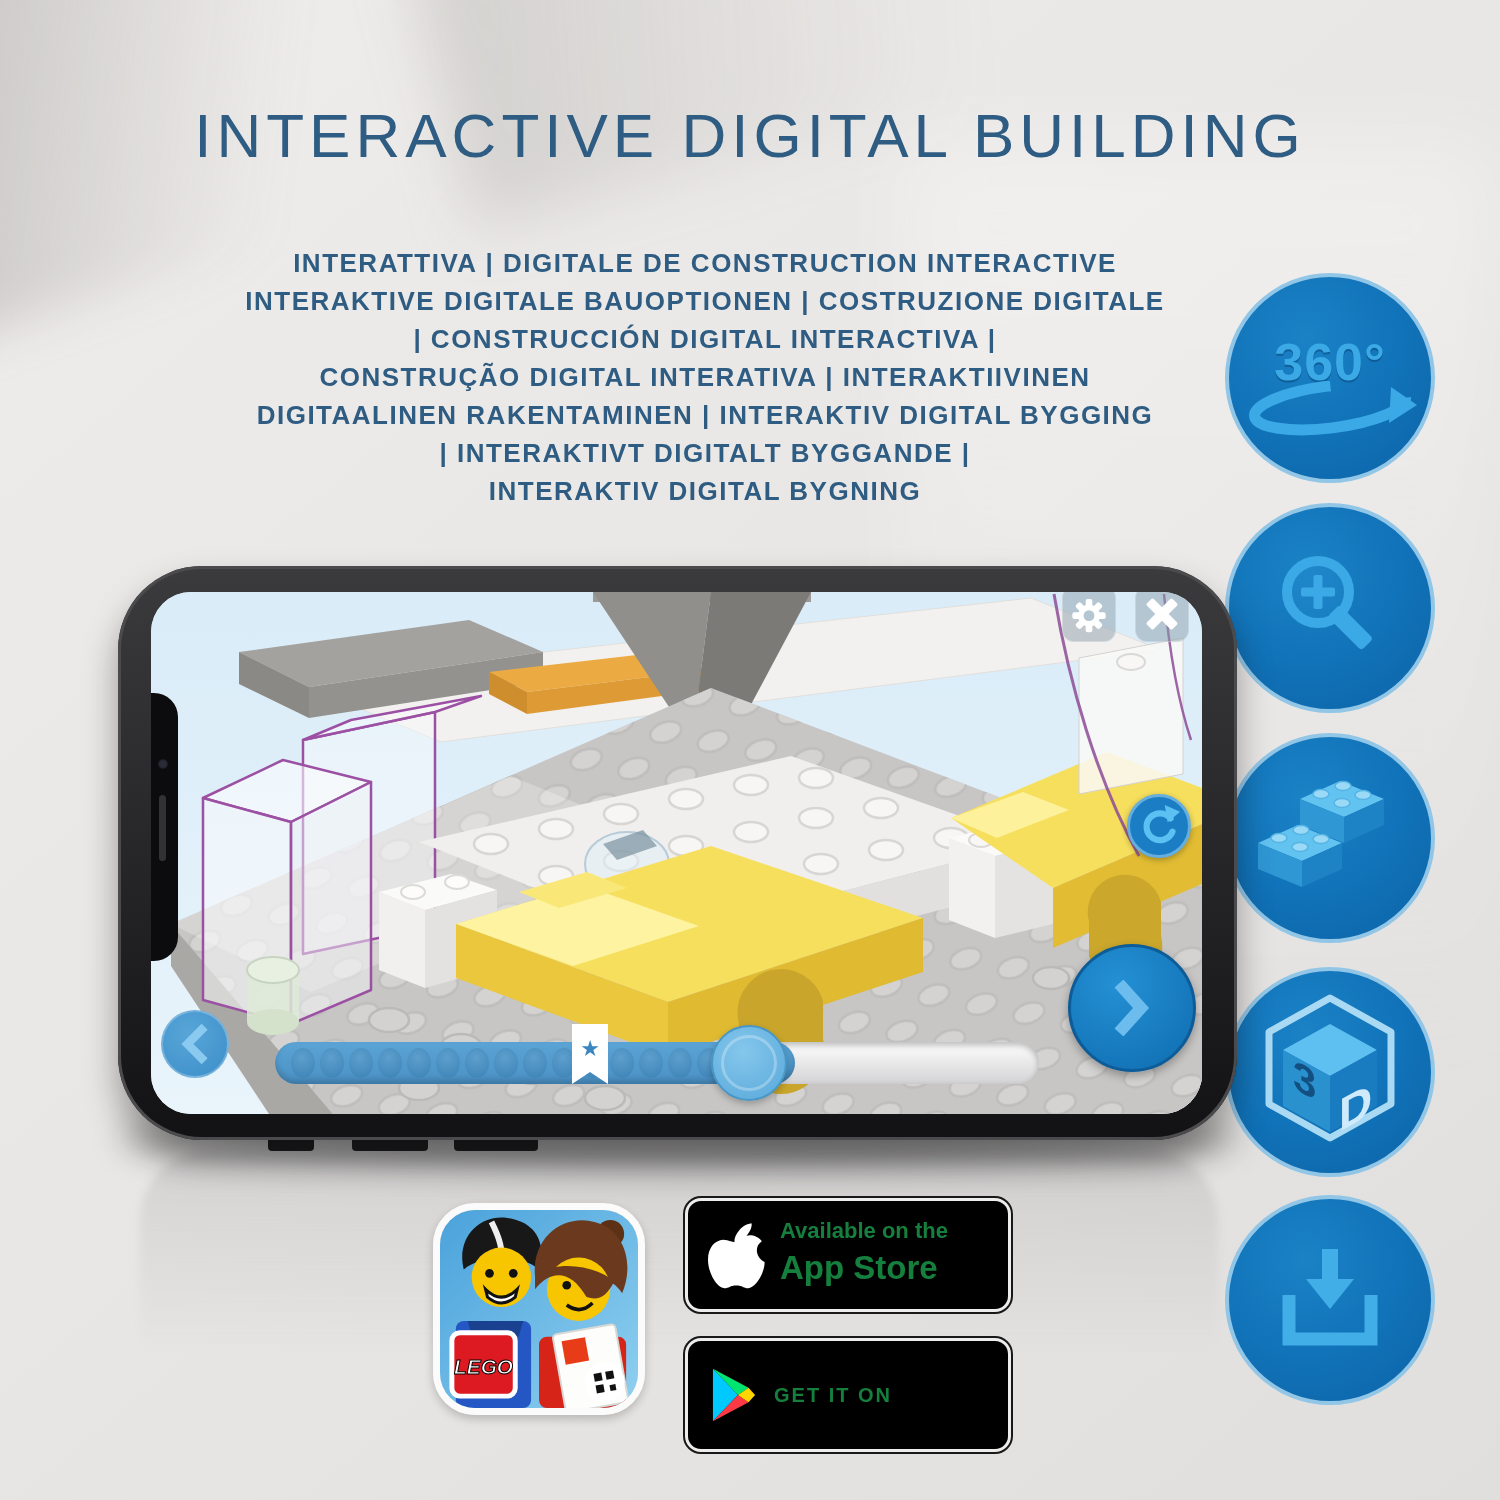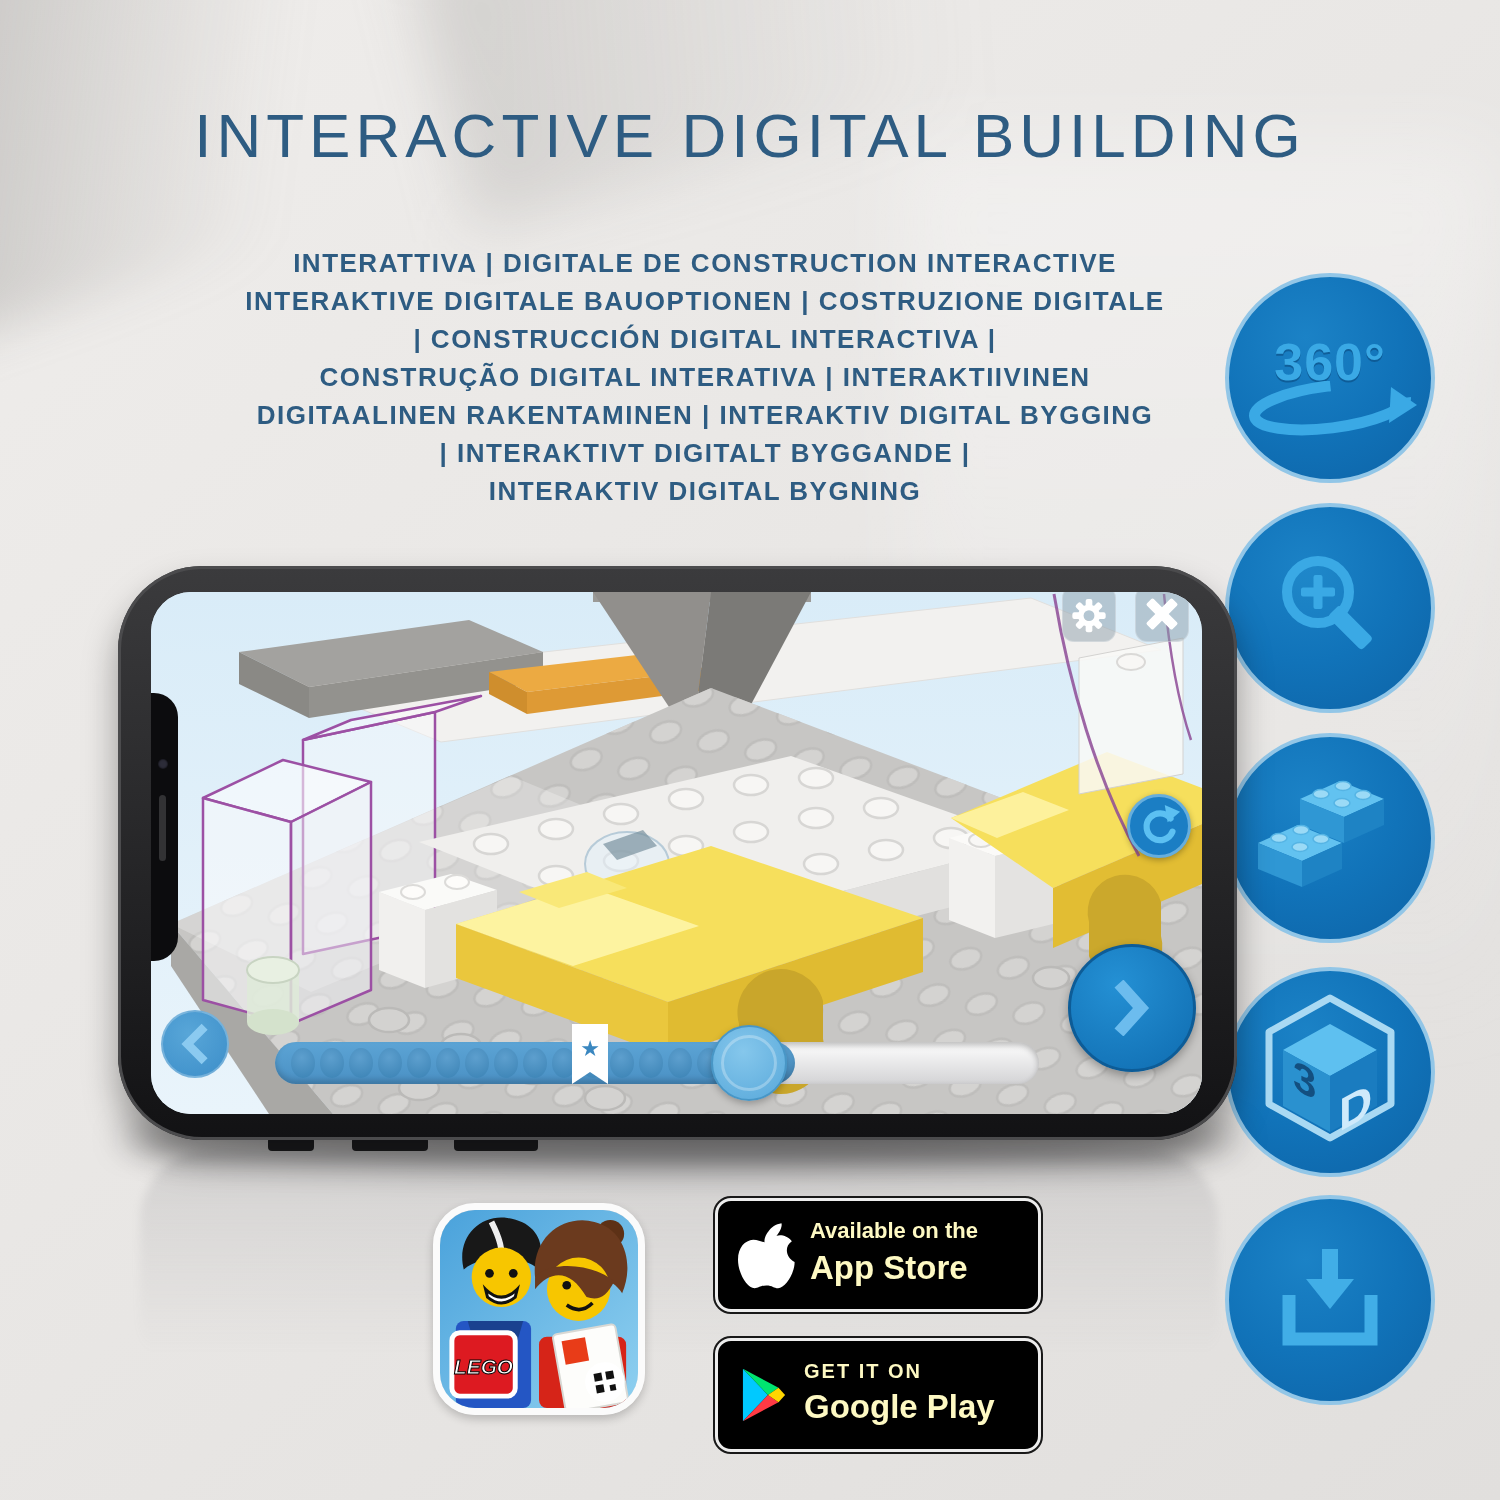--- a/index.html
+++ b/index.html
@@ -86,23 +86,23 @@
   .slider-handle{position:absolute;left:560px;top:433px;width:76px;height:76px;border-radius:50%;
     background:radial-gradient(circle at 42% 34%,#85c7ec,#58a8da);border:2px solid #4896c6;
     box-sizing:border-box;z-index:6;box-shadow:0 3px 7px rgba(0,0,0,.25);}
   .slider-handle::after{content:"";position:absolute;left:8px;top:8px;right:8px;bottom:8px;
     border-radius:50%;border:3px solid rgba(255,255,255,.28);}
 
   
   .app-icon{position:absolute;left:433px;top:1203px;width:212px;height:212px;border-radius:42px;
     border:7px solid #fbfbfb;box-sizing:border-box;overflow:hidden;z-index:6;
     box-shadow:0 4px 10px rgba(0,0,0,.2);}
-  .store-badge{position:absolute;left:715px;width:326px;height:114px;border-radius:16px;
+  .store-badge{position:absolute;left:685px;width:326px;height:114px;border-radius:16px;
     background:#000;border:3px solid #ededed;outline:2px solid #191919;box-sizing:border-box;
-    display:flex;align-items:center;color:#fef9c3;z-index:6;}
+    display:flex;align-items:center;color:#15803d;z-index:6;}
   .badge-apple{top:1198px;} .badge-google{top:1338px;}
   .badge-logo{margin:0 14px 0 20px;flex:none;display:flex;align-items:center;}
   .badge-text{display:flex;flex-direction:column;justify-content:center;}
   .badge-tag{font-size:22px;font-weight:bold;line-height:26px;}
   .badge-tag-g{font-size:20px;font-weight:bold;letter-spacing:2px;line-height:24px;}
   .badge-name{font-size:33px;font-weight:bold;line-height:48px;letter-spacing:0;}
 </style>
 </head>
 <body>
 
@@ -439,16 +439,15 @@
     <span class="badge-logo">
       <svg width="52" height="58" viewBox="0 0 36 44">
         <polygon points="2,2 2,42 21,22" fill="#00c9ff"></polygon>
         <polygon points="2,2 29,16.5 21,22" fill="#00e570"></polygon>
         <polygon points="2,42 29,27.5 21,22" fill="#ff3a44"></polygon>
         <polygon points="21,22 29,16.5 34,22 29,27.5" fill="#ffd500"></polygon>
       </svg>
     </span>
     <span class="badge-text">
       <span class="badge-tag-g">GET IT ON</span>
-      <span class="badge-name">Google Play</span>
     </span>
   </div>
 </div>
 
 </body></html>

